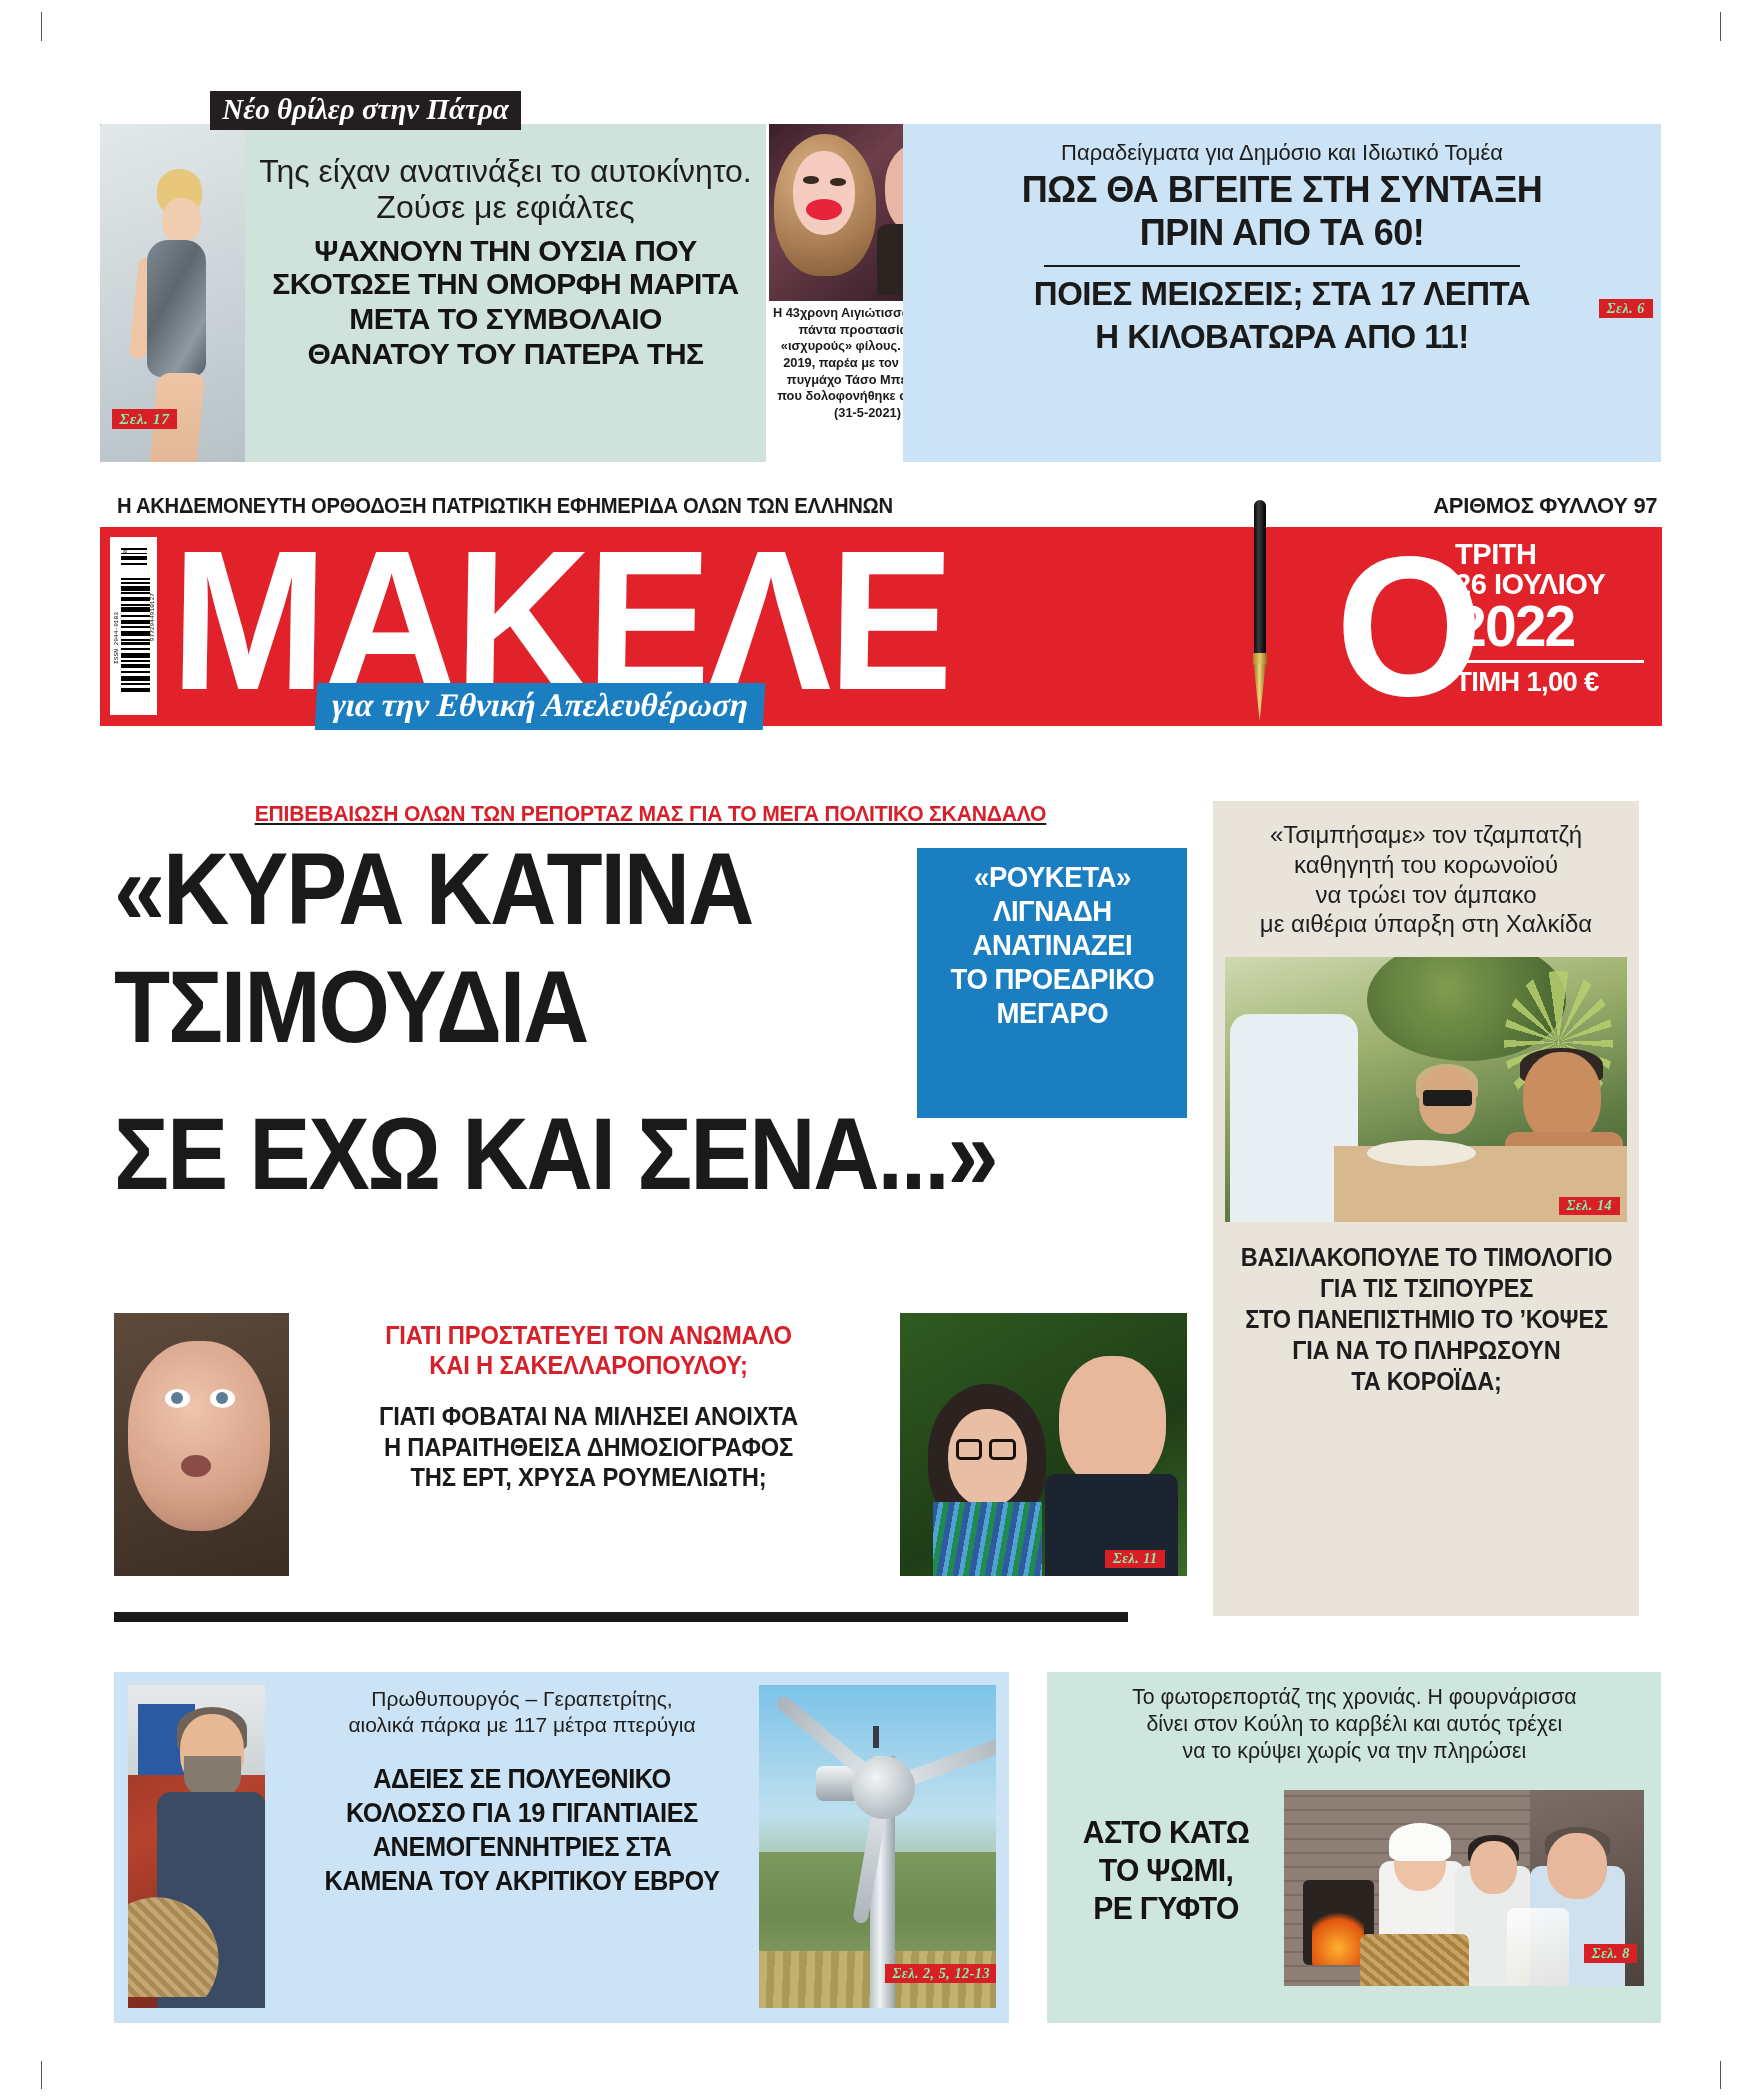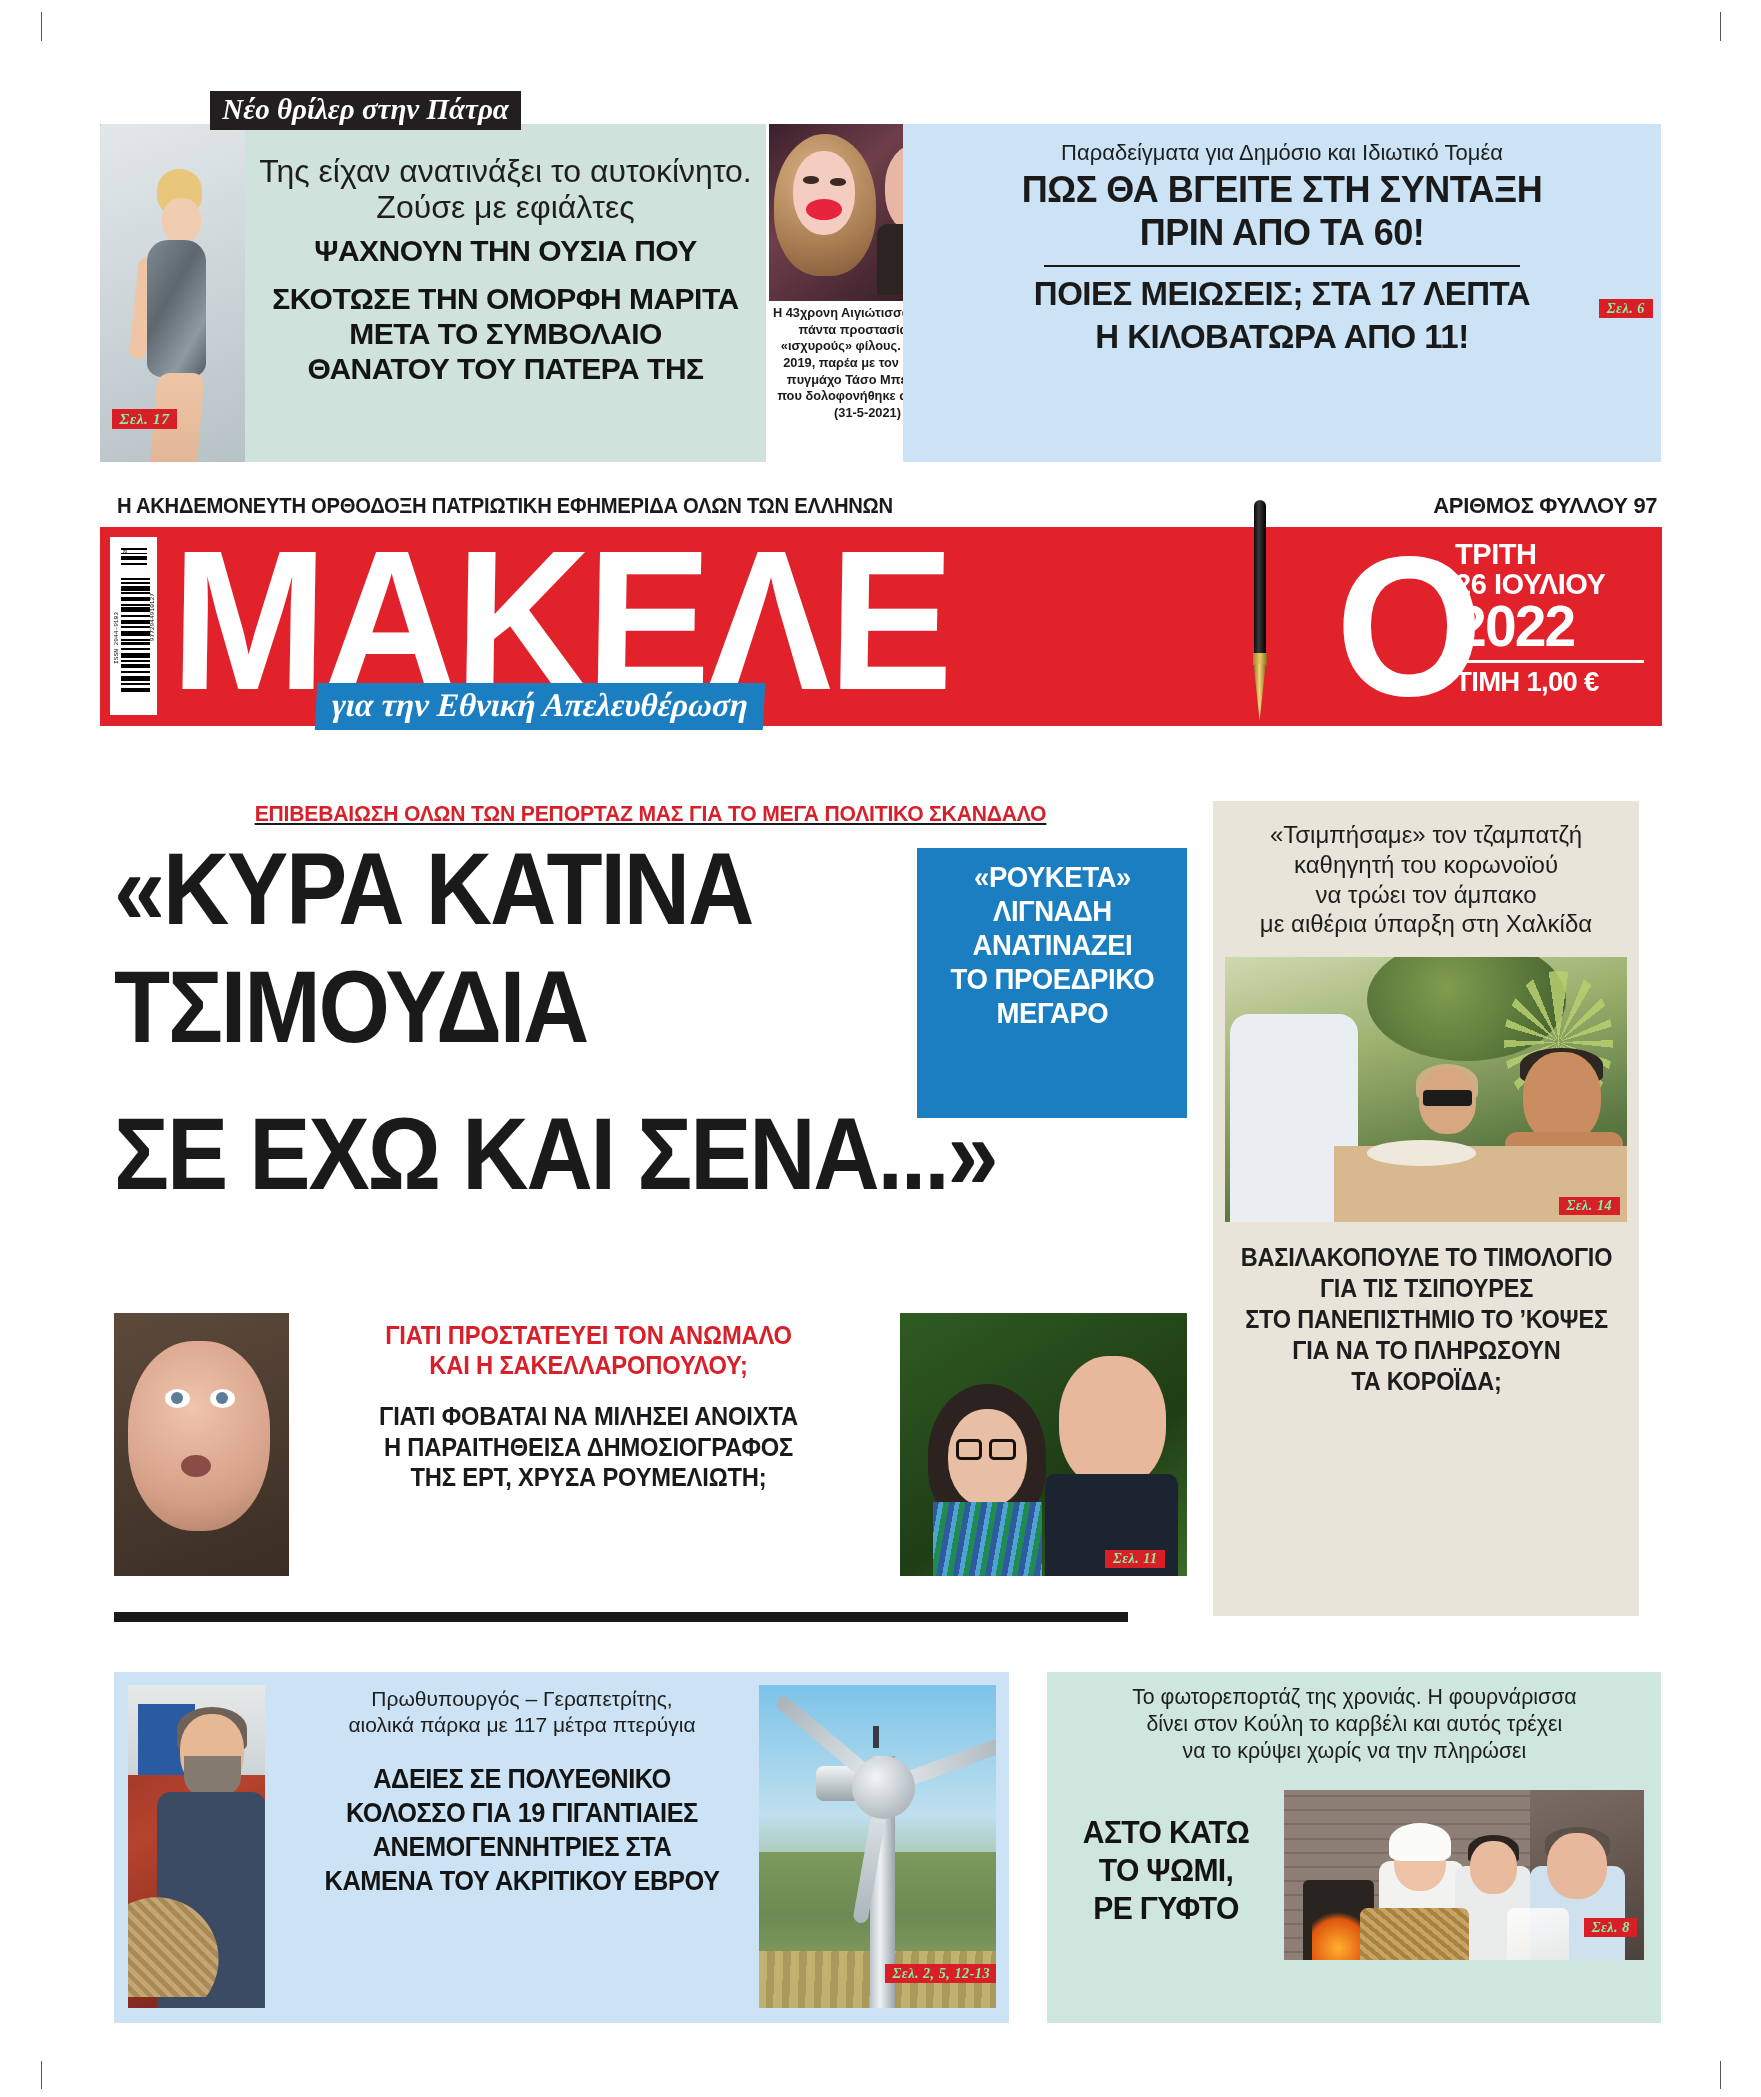--- a/index.html
+++ b/index.html
@@ -226,21 +226,21 @@
               background:linear-gradient(180deg,#7c9a5d 0%,#6d8a52 40%,#94a96b 100%); }
   #wt-field { position:absolute; left:0; bottom:0; width:237px; height:57px;
               background:repeating-linear-gradient(92deg,#c2b270 0 8.5px,#a99a5c 8.5px 16px);}
   #bl-sel { position:absolute; right:-1.9px; bottom:25px; font-size:14.2px; }
 
   #bot-right { position:absolute; left:1047px; top:1672px; width:614px; height:351px; background:#cfe6de; }
   #br-text { position:absolute; left:11.4px; top:12.3px; width:592px; text-align:center; }
   .br-kick { font-size:21.3px; line-height:1.26; color:#1d1d1d; }
   #br-big { position:absolute; left:17px; top:142px; width:204px; text-align:center; }
   .br-bigline { font-size:32px; font-weight:700; line-height:1.18; color:#141414; letter-spacing:-0.7px; transform:scaleX(0.94);}
-  #br-photo { position:absolute; left:237px; top:118px; width:360px; height:170px; overflow:hidden;
+  #br-photo { position:absolute; left:237px; top:118px; width:360px; height:196px; overflow:hidden;
               background:linear-gradient(160deg,#8d7f76 0%,#6f6159 50%,#4c423c 100%); }
   #br-brick { position:absolute; left:0; top:0; width:246px; height:218px;
               background:repeating-linear-gradient(0deg,#8d7f76 0 12.3px,#7b6d64 12.3px 14.2px),
                          repeating-linear-gradient(90deg,transparent 0 27.5px,#6e6158 27.5px 29px);}
   #br-oven { position:absolute; left:19px; top:90px; width:71px; height:85px; background:#2a2420; border-radius:5.7px;}
   #br-fire { position:absolute; left:27.5px; top:118px; width:52px; height:57px;
              background:radial-gradient(circle at 50% 70%, #ffb02e, #e0560f 60%, transparent 75%); }
   #br-w1-b{ position:absolute; left:95px; top:71px; width:85px; height:147px; background:#f2f3f1; border-radius:11.4px 11.4px 0 0;}
   #br-w1-h{ position:absolute; left:110px; top:44px; width:52px; height:57px; border-radius:46%; background:#eec2a6;}
   #br-w1-cap{position:absolute; left:105px; top:33px; width:62px; height:38px; border-radius:50% 50% 20% 20%; background:#fbfbfa;}
@@ -279,21 +279,21 @@
         </div>
         <span id="tl-sel" class="badge-red">Σελ. 17</span>
       </div>
 
       <div id="tl-kicker">Νέο θρίλερ στην Πάτρα</div>
 
       <div id="tl-text">
         <div class="tl-sub">Της είχαν ανατινάξει το αυτοκίνητο.</div>
         <div class="tl-sub">Ζούσε με εφιάλτες</div>
         <div class="tl-main">ΨΑΧΝΟΥΝ ΤΗΝ ΟΥΣΙΑ ΠΟΥ</div>
-        <div class="tl-main" style="margin-top:15px">ΣΚΟΤΩΣΕ ΤΗΝ ΟΜΟΡΦΗ ΜΑΡΙΤΑ</div>
+        <div class="tl-main" style="margin-top:0">ΣΚΟΤΩΣΕ ΤΗΝ ΟΜΟΡΦΗ ΜΑΡΙΤΑ</div>
         <div class="tl-main" style="margin-top:0.9px">ΜΕΤΑ ΤΟ ΣΥΜΒΟΛΑΙΟ</div>
         <div class="tl-main" style="margin-top:0.9px">ΘΑΝΑΤΟΥ ΤΟΥ ΠΑΤΕΡΑ ΤΗΣ</div>
       </div>
     </div>
 
     <div id="tm-panel">
       <div id="tm-photo">
         <div id="tm-woman">
           <div id="tm-w-hair"></div>
           <div id="tm-w-face"></div>

